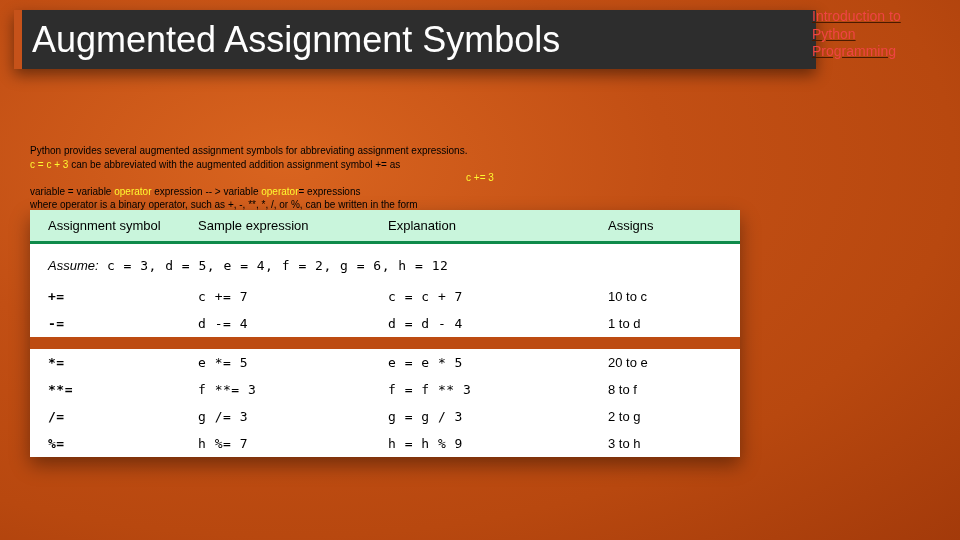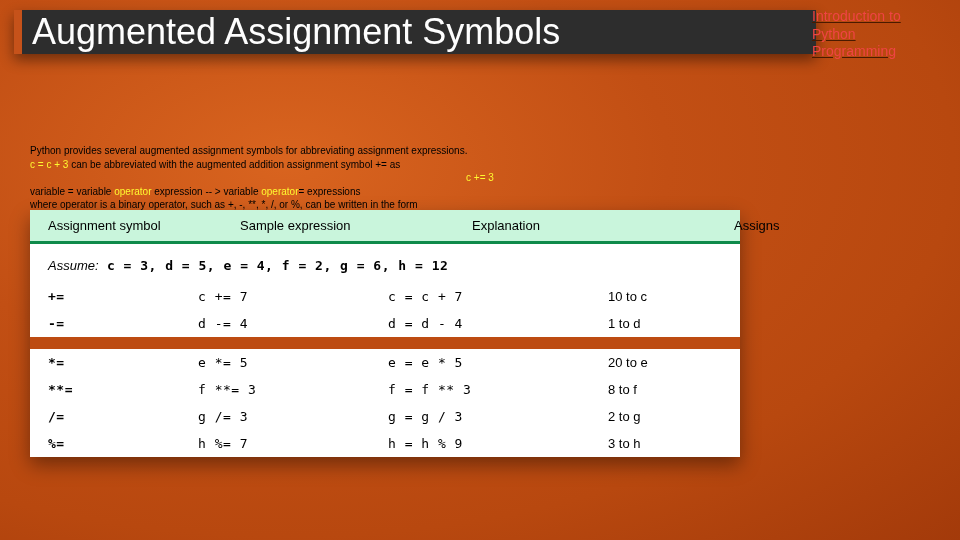--- a/index.html
+++ b/index.html
@@ -7,21 +7,21 @@
   body {
     background: radial-gradient(ellipse at 30% 30%, #d9641f 0%, #c24f14 40%, #b8480f 70%, #a33a0a 100%);
     font-family: "Segoe UI", "Trebuchet MS", sans-serif;
     color: #000;
   }
   .title-bar {
     position: absolute;
     top: 10px;
     left: 14px;
     width: 802px;
-    height: 44px;
+    height: 59px;
     background: #2d2d2d;
     box-shadow: 0 6px 14px rgba(0,0,0,0.45);
     display: flex;
     align-items: center;
   }
   .title-bar .accent {
     width: 8px;
     height: 100%;
     background: #c6521a;
   }
@@ -67,28 +67,27 @@
     box-shadow: 0 8px 18px rgba(0,0,0,0.4);
     font-family: Verdana, Arial, sans-serif;
   }
   .thead-row {
     background: #c9f5dc;
     border-bottom: 3px solid #0e8a4a;
     display: grid;
     grid-template-columns: 150px 190px 220px 150px;
     padding: 8px 18px;
     font-size: 13px;
-    gap: 42px;
   }
   .assume-row {
     padding: 14px 18px 10px;
     font-size: 13px;
     font-style: italic;
   }
-  .assume-row .code { font-family: "Consolas", monospace; font-style: normal; font-weight: bold; letter-spacing: 0.5px; }
+  .assume-row .code { font-family: "Consolas", monospace; font-style: normal; font-weight: normal; letter-spacing: 0.5px; }
   .data-row {
     display: grid;
     grid-template-columns: 150px 190px 220px 150px;
     padding: 6px 18px;
     font-size: 13px;
     font-family: "Consolas", monospace;
     letter-spacing: 0.5px;
   }
   .data-row .assigns { font-family: Verdana, Arial, sans-serif; letter-spacing: 0; }
   .gap-row { height: 12px; background: #bd4b12; }

